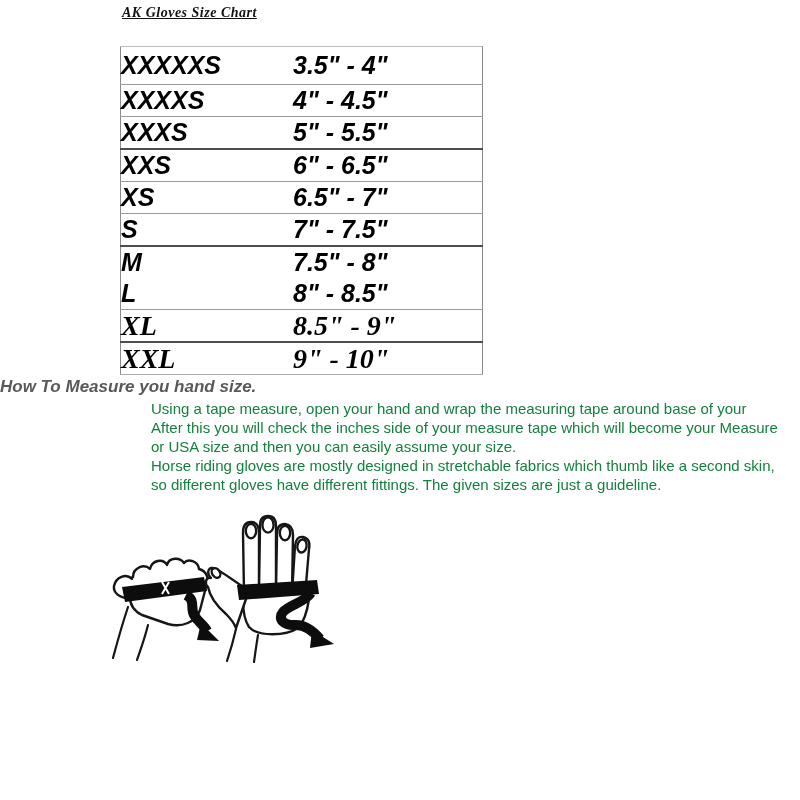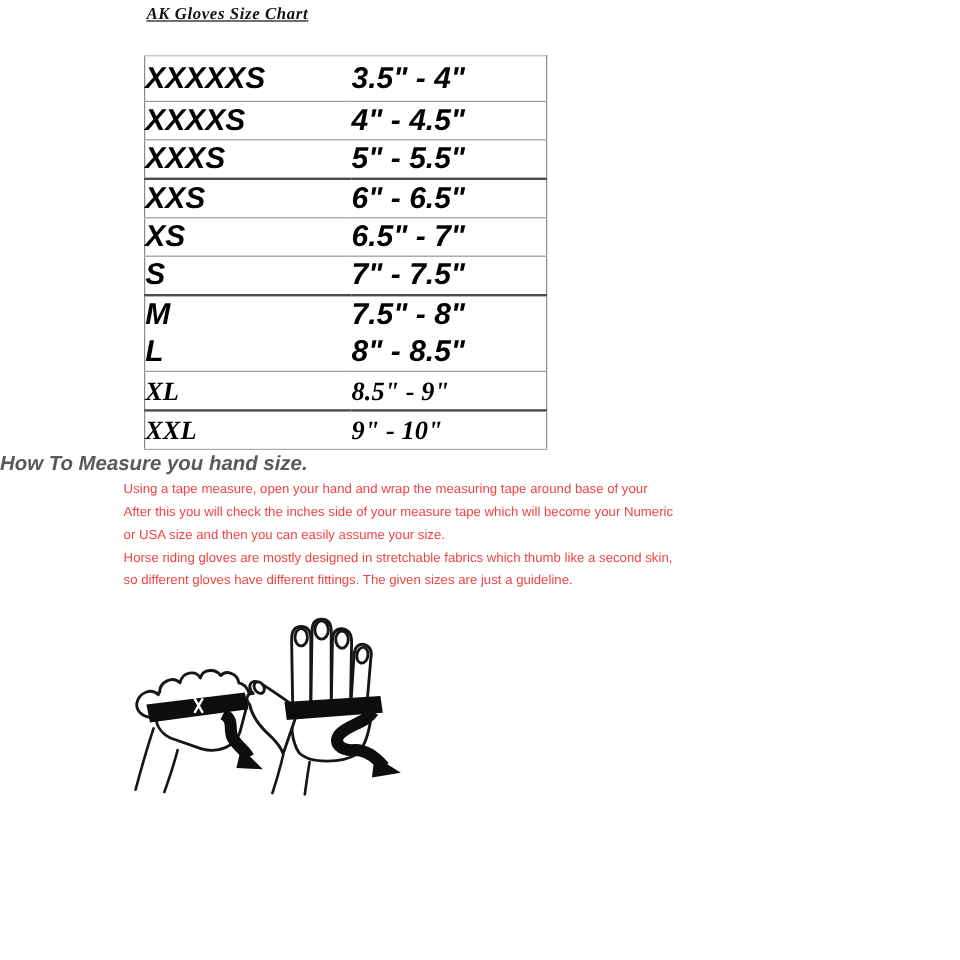--- a/index.html
+++ b/index.html
@@ -25,21 +25,21 @@
     color: #111111;
     text-decoration: underline;
     letter-spacing: 0.5px;
   }
 
   
   .size-table {
     position: absolute;
     left: 120px;
     top: 46px;
-    width: 336px;
+    width: 363px;
     border-collapse: collapse;
     border-left: 1px solid #8a8a8a;
     border-right: 1px solid #8a8a8a;
     border-top: 1px solid #bdbdbd;
   }
   .size-table tr { border-bottom: 1px solid #9a9a9a; }
   .size-table tr:nth-child(3),
   .size-table tr:nth-child(6),
   .size-table tr:nth-child(9) { border-bottom: 2px solid #4d4d4d; }
   .size-table tr:nth-child(7) { border-bottom: none; }
@@ -53,45 +53,46 @@
     line-height: 1;
     color: #000000;
     vertical-align: middle;
     white-space: nowrap;
   }
   .size-table tr:first-child td { height: 37px; }
   .size-cell  { width: 172px; padding-left: 10px; }
   .range-cell { padding-left: 0; }
   .size-table tr.serif-row td {
     font-family: "Liberation Serif", serif;
-    font-size: 22px;
+    font-size: 28px;
   }
 
   
   .measure-heading {
     position: absolute;
     left: 0;
     top: 377px;
     width: 776px;
     text-align: left;
     font-style: italic;
     font-weight: bold;
     font-size: 17px;
     color: #595959;
   }
   .instructions {
     position: absolute;
     left: 103px;
     top: 399px;
   }
   .instr-line {
-    font-size: 11px;
+    font-size: 15px;
     line-height: 19px;
-    color: #ef4444;
+    color: #15803d;
     white-space: nowrap;
+    margin-left: 48px;
   }
 
   
   .hands-wrap {
     position: absolute;
     left: 106px;
     top: 501px;
     width: 235px;
     height: 165px;
   }
@@ -151,21 +152,21 @@
           <td class="size-cell">XXL</td>
           <td class="range-cell">9" - 10"</td>
         </tr>
       </tbody>
   </table>
 
   <div class="measure-heading">How To Measure you hand size.</div>
 
   <div class="instructions">
       <div class="instr-line">Using a tape measure, open your hand and wrap the measuring tape around base of your</div>
-      <div class="instr-line">After this you will check the inches side of your measure tape which will become your Numeric</div>
+      <div class="instr-line">After this you will check the inches side of your measure tape which will become your Measure</div>
       <div class="instr-line">or USA size and then you can easily assume your size.</div>
       <div class="instr-line">Horse riding gloves are mostly designed in stretchable fabrics which thumb like a second skin,</div>
       <div class="instr-line">so different gloves have different fittings. The given sizes are just a guideline.</div>
     </div>
 
   <div class="hands-wrap">
     <svg viewBox="0 0 235 165" width="235" height="165">
 
       <g>
         <path class="ln" d="M22,106 C16,124 11,142 7,157"></path>

